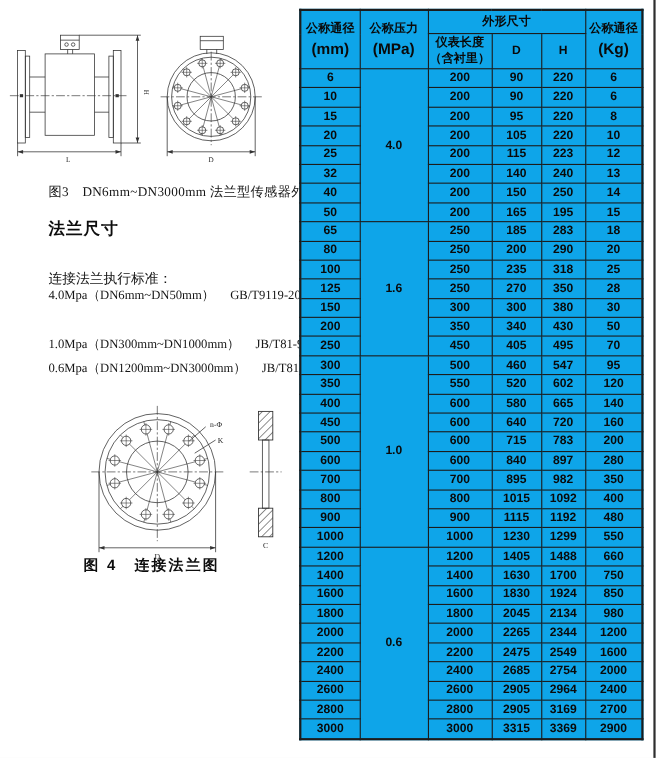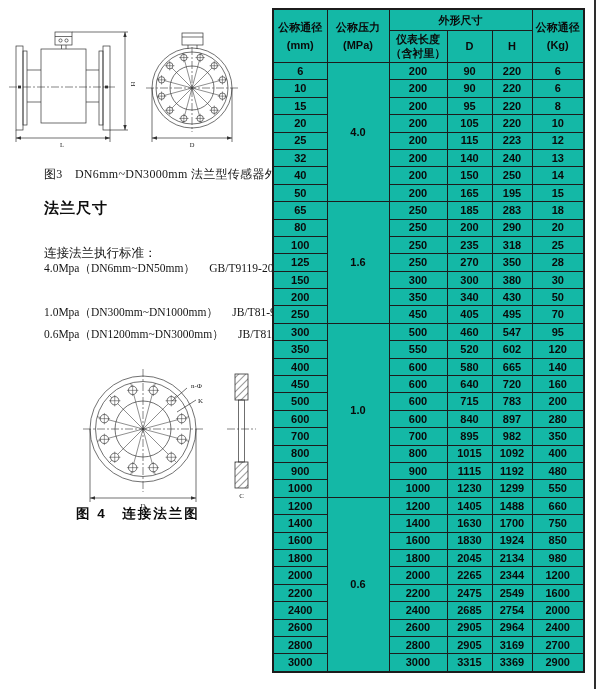--- a/index.html
+++ b/index.html
@@ -15,32 +15,32 @@
   .flange-heading{left:44px;top:199px;font-size:15px;font-weight:700;letter-spacing:1px;color:#0d0d0d;text-align:center;}
   .flange-intro{left:44px;top:223px;font-size:12.5px;color:#151515;}
   .flange-std-title{left:44px;top:245px;font-size:12.5px;color:#151515;}
   .std-line{position:absolute;left:44px;font-size:11.5px;color:#151515;white-space:nowrap;}
   .fig4-caption{left:76px;top:505px;font-size:13.5px;font-weight:700;letter-spacing:2px;color:#0d0d0d;}
   
   .page-edge{left:594px;top:0;width:2px;height:689px;background:#2e2e2e;}
   
   table.dims{
     position:absolute;left:272px;top:8px;border-collapse:collapse;table-layout:fixed;
-    font-size:11px;font-weight:700;color:#0a0a0a;background:#14b8a6;
+    font-size:11px;font-weight:700;color:#0a0a0a;background:#0ea5e9;
   }
   table.dims th,table.dims td{
     border:1px solid #1c1c1c;text-align:center;vertical-align:middle;
     padding:0;line-height:1.15;
   }
   table.dims{border:2px solid #1c1c1c;}
   table.dims thead tr.h1 th{height:20px;}
   table.dims thead tr.h2 th{height:31px;}
   table.dims thead th{font-size:11px;}
   .hdr-stack div{line-height:1.1;}
-  .hdr-stack .u{margin-top:5px;font-size:11px;}
+  .hdr-stack .u{margin-top:5px;font-size:14px;}
   .len-hdr div{font-size:11px;line-height:1.25;}
   table.dims tbody td{height:16.4px;font-size:11px;}
   td.pressure{vertical-align:top;padding-top:2px;}
   svg .thin{stroke:#333;stroke-width:0.7;fill:none;}
   svg text{font-family:"Liberation Serif","DejaVu Serif",serif;fill:#222;}
 </style>
 </head>
 <body>
 
 <div class="page">

